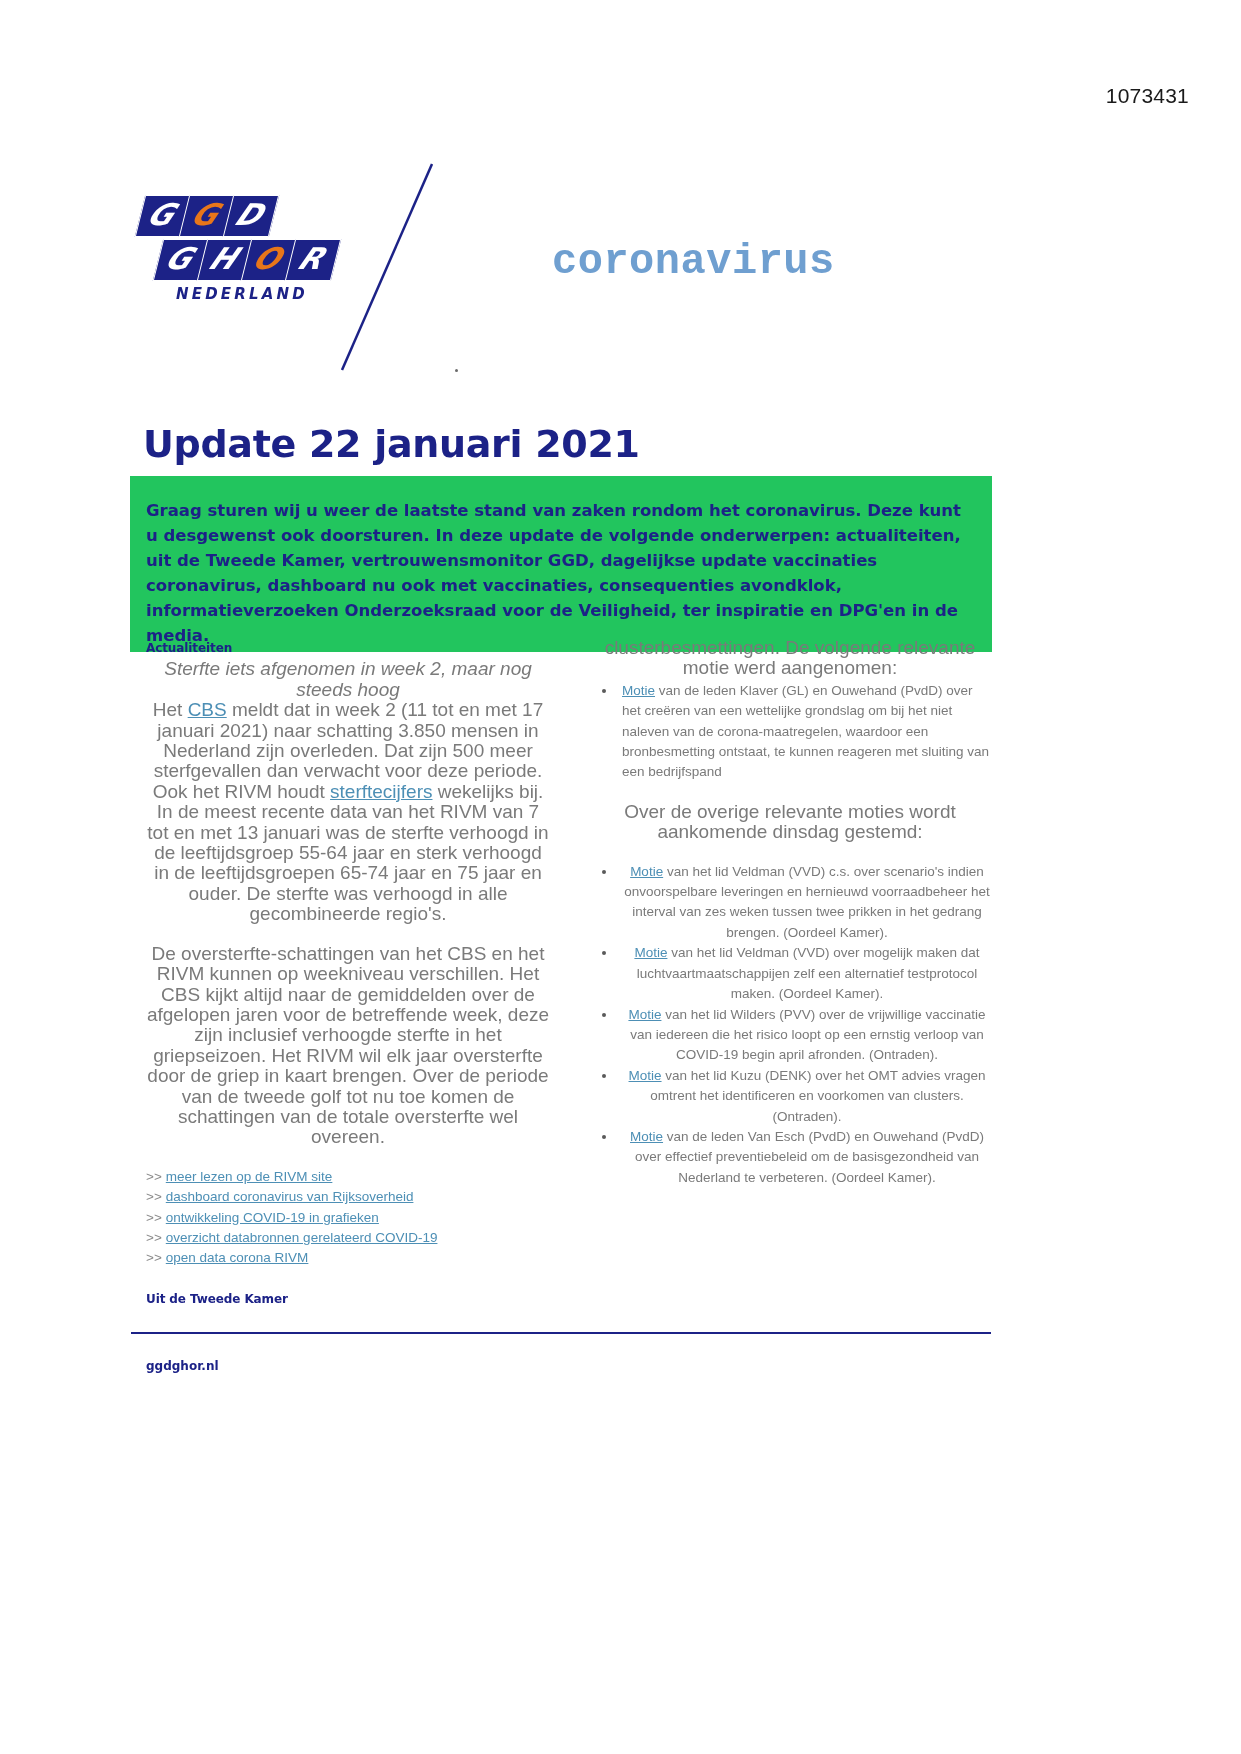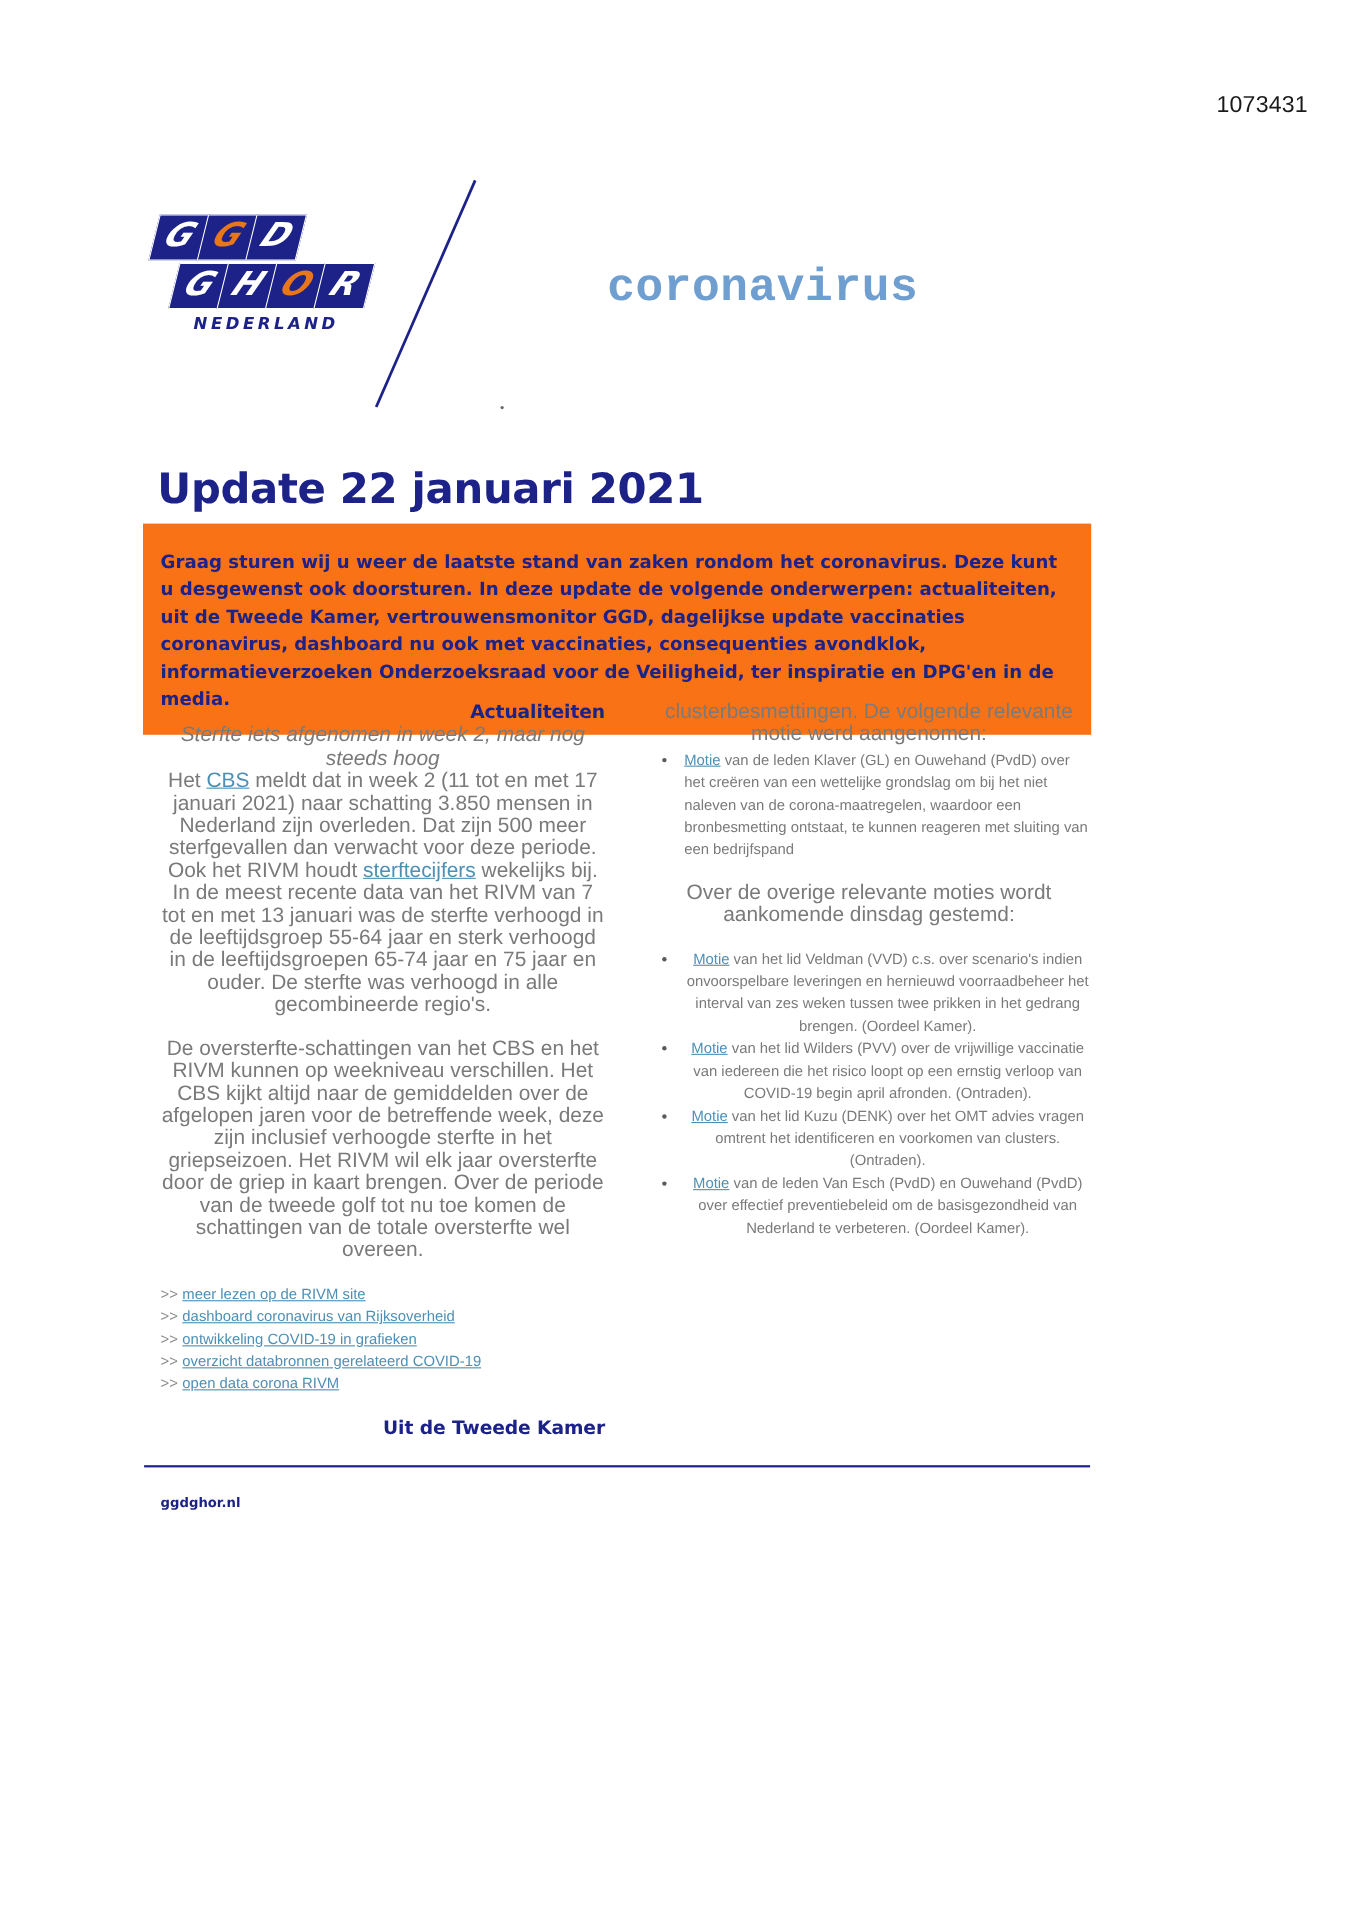--- a/index.html
+++ b/index.html
@@ -123,22 +123,22 @@
     color: #1c2287;
     letter-spacing: -.3px;
   }
 
   
   .intro-banner {
     position: absolute;
     left: 130px;
     top: 444px;
     width: 862px;
-    background: #f97316;
-    padding: 22px 26px 20px 16px;
+    background: #22c55e;
+    padding: 22px 26px 4px 16px;
     box-sizing: border-box;
   }
   .intro-text {
     font-family: "DejaVu Sans", sans-serif;
     font-weight: bold;
     font-size: 16.5px;
     line-height: 25px;
     color: #1c2287;
     margin: 0;
   }
@@ -155,26 +155,25 @@
   .col {
     width: 404px;
     font-size: 13.5px;
     line-height: 20.4px;
     color: #7a7a7a;
   }
   .col.right { width: 404px; }
 
   h3.sec {
     font-family: "DejaVu Sans", sans-serif;
-    font-size: 17px;
+    font-size: 12px;
     font-weight: bold;
     color: #1c2287;
     margin: 0 0 1px 0;
     letter-spacing: -.1px;
-    text-align: right;
   }
   p.body {
     margin: 0;
     font-size: 19px;
     line-height: 20.4px;
     color: #7a7a7a;
     text-align: center;
   }
   p.body.gap { margin-top: 19px; }
   .italic-sub {
@@ -348,20 +347,23 @@
         </li>
       </ul>
 
       <p class="body gap">Over de overige relevante moties wordt aankomende dinsdag gestemd:</p>
 
       <ul class="motions spread" style="margin-top:19px;">
         <li>
           <span class="link">Motie</span><span> van het lid Veldman (VVD) c.s. over scenario's indien onvoorspelbare leveringen en hernieuwd voorraadbeheer het interval van zes weken tussen twee prikken in het gedrang brengen. (Oordeel Kamer).</span>
         </li>
         <li>
+          <span class="link">Motie</span><span> van het lid Veldman (VVD) over mogelijk maken dat luchtvaartmaatschappijen zelf een alternatief testprotocol maken. (Oordeel Kamer).</span>
+        </li>
+        <li>
           <span class="link">Motie</span><span> van het lid Wilders (PVV) over de vrijwillige vaccinatie van iedereen die het risico loopt op een ernstig verloop van COVID-19 begin april afronden. (Ontraden).</span>
         </li>
         <li>
           <span class="link">Motie</span><span> van het lid Kuzu (DENK) over het OMT advies vragen omtrent het identificeren en voorkomen van clusters. (Ontraden).</span>
         </li>
         <li>
           <span class="link">Motie</span><span> van de leden Van Esch (PvdD) en Ouwehand (PvdD) over effectief preventiebeleid om de basisgezondheid van Nederland te verbeteren. (Oordeel Kamer).</span>
         </li>
       </ul>
     </div>

